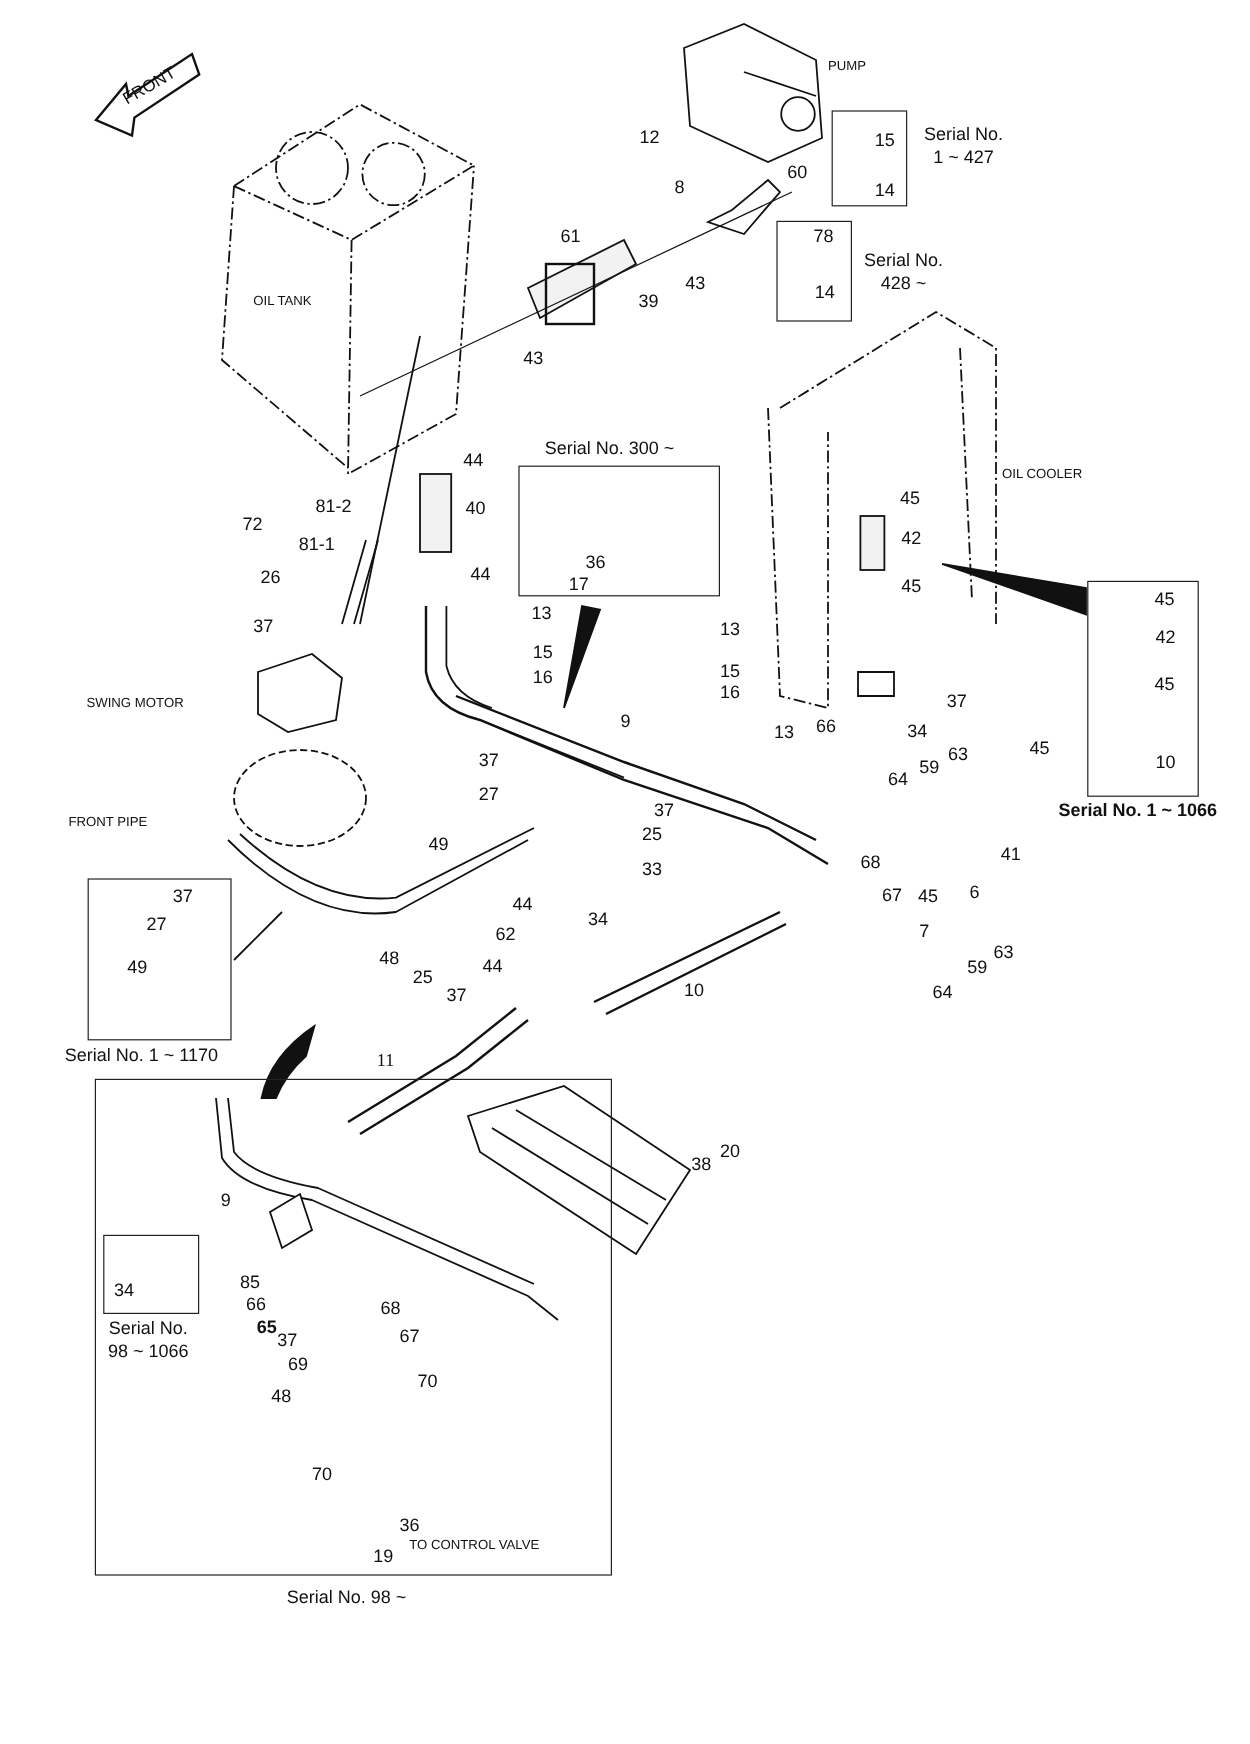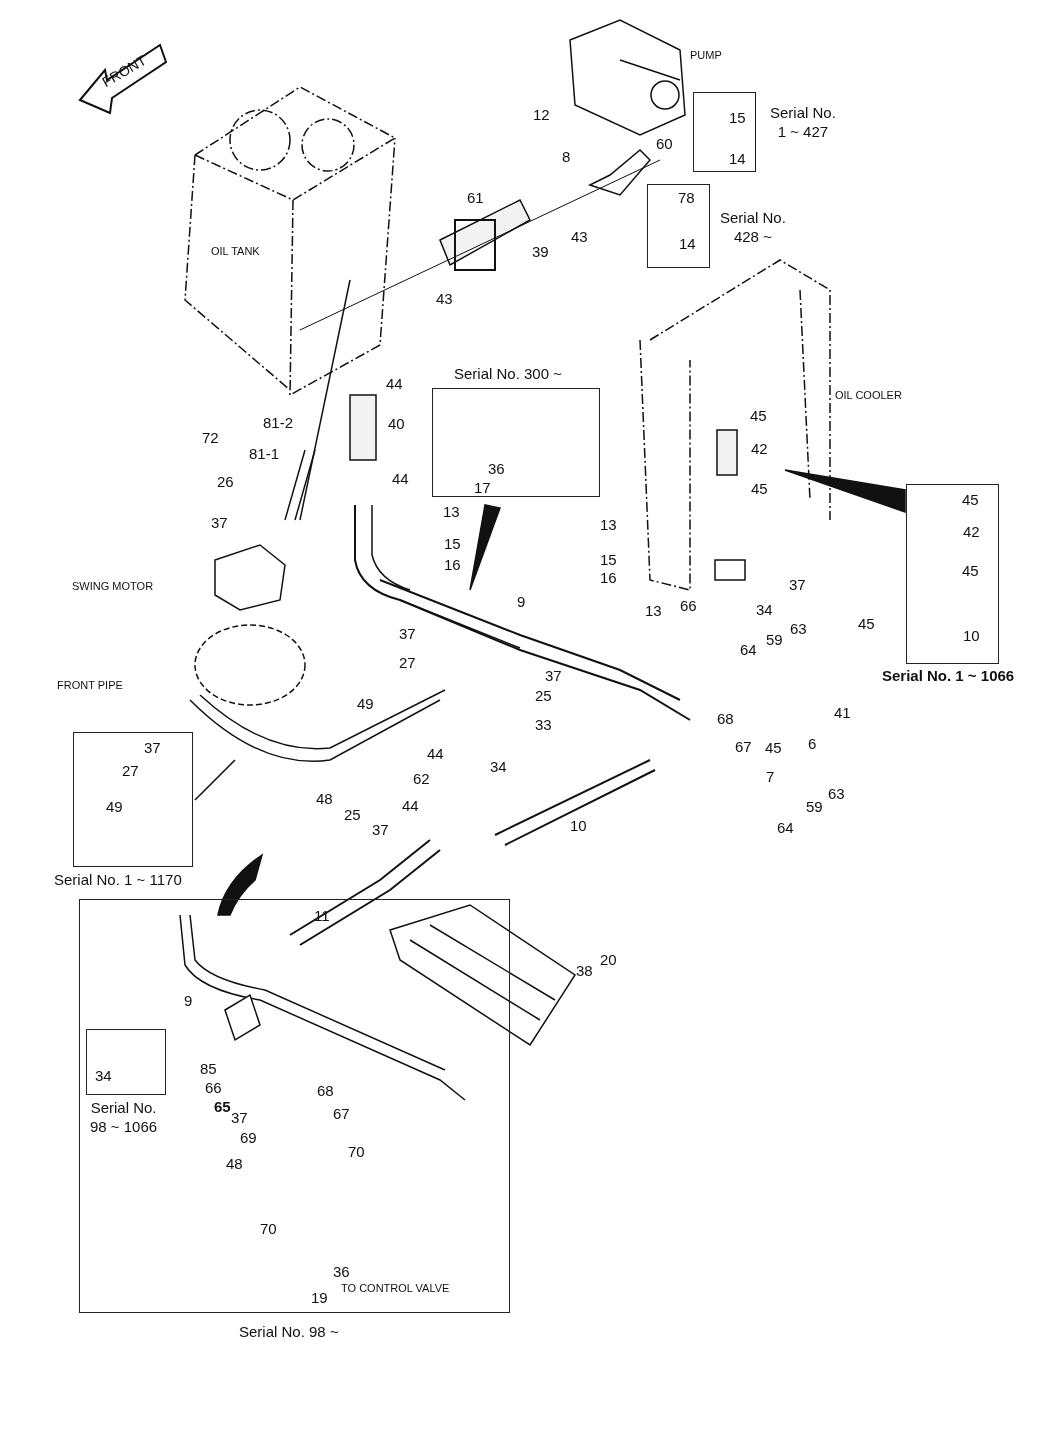--- a/index.html
+++ b/index.html
@@ -184,21 +184,21 @@
   <div class="lbl" style="left:806px;top:799px;">59</div>
   <div class="lbl" style="left:777px;top:820px;">64</div>
   <div class="lbl" style="left:144px;top:740px;">37</div>
   <div class="lbl" style="left:122px;top:763px;">27</div>
   <div class="lbl" style="left:106px;top:799px;">49</div>
   <div class="lbl" style="left:316px;top:791px;">48</div>
   <div class="lbl" style="left:344px;top:807px;">25</div>
   <div class="lbl" style="left:372px;top:822px;">37</div>
   <div class="lbl" style="left:402px;top:798px;">44</div>
   <div class="lbl" style="left:570px;top:818px;">10</div>
-  <div class="lbl" style="left:314px;top:908px;">11</div>
+  <div class="lbl" style="left:314px;top:876px;font-family:Liberation Serif, serif;">11</div>
   <div class="lbl" style="left:600px;top:952px;">20</div>
   <div class="lbl" style="left:576px;top:963px;">38</div>
   <div class="lbl" style="left:184px;top:993px;">9</div>
   <div class="lbl" style="left:95px;top:1068px;">34</div>
   <div class="lbl" style="left:200px;top:1061px;">85</div>
   <div class="lbl" style="left:205px;top:1080px;">66</div>
   <div class="lbl" style="left:214px;top:1099px;font-weight:bold;">65</div>
   <div class="lbl" style="left:317px;top:1083px;">68</div>
   <div class="lbl" style="left:231px;top:1110px;">37</div>
   <div class="lbl" style="left:333px;top:1106px;">67</div>

